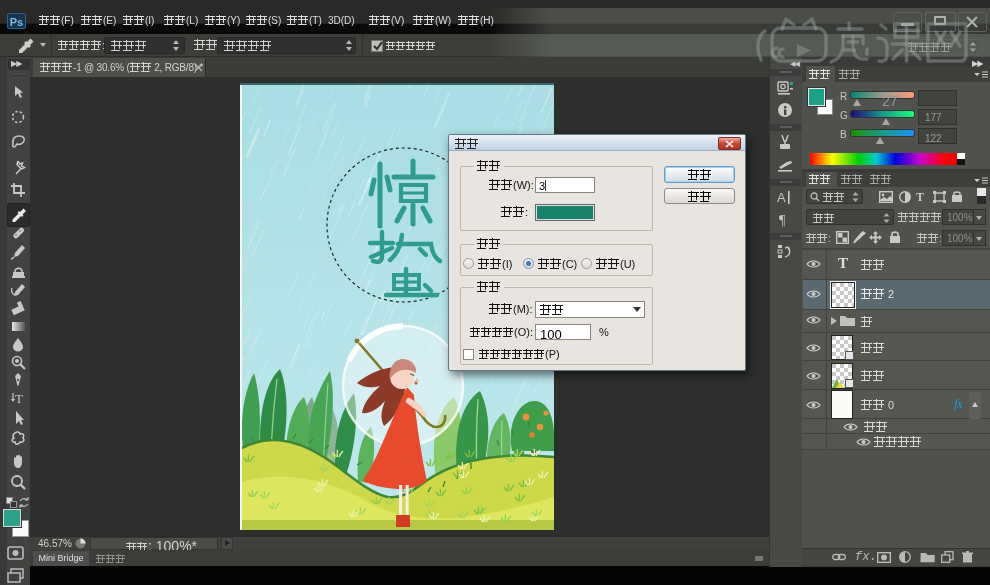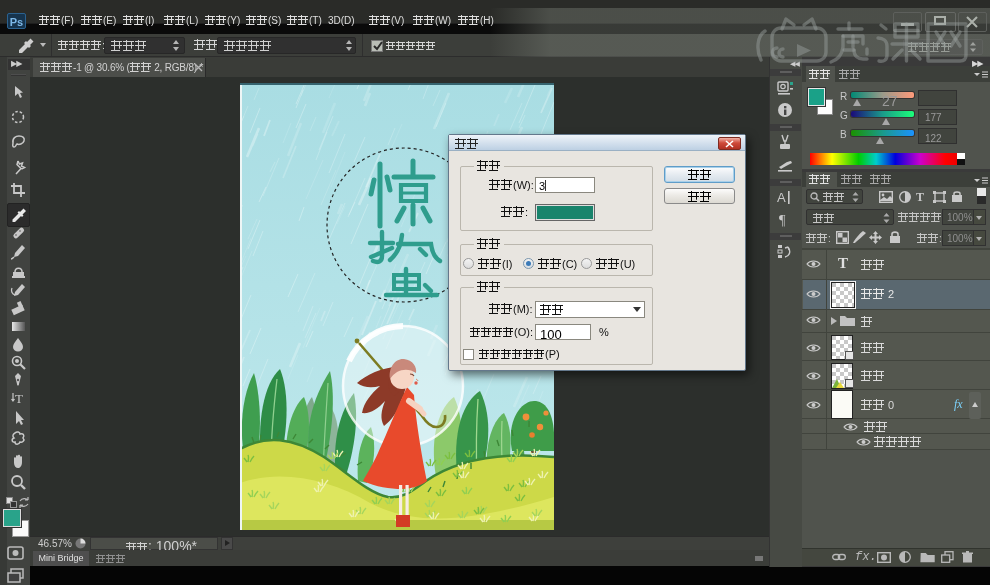--- a/index.html
+++ b/index.html
@@ -730,21 +730,21 @@
       <path d="M4,12 L8,6 L12,12 z" fill="#e8d93c"></path>
     </svg>
     <div class="a" style="left:845px;top:379px;width:9px;height:9px;background:#e6e6e6;border:1px solid #555"></div>
     <div class="a row" style="left:861px;top:370px;color:#dadada;font-size:11px"><i class="k s11"></i><i class="k s11"></i></div>
     <svg class="a" style="left:806px;top:400px" width="15" height="10">
       <path d="M1,5 C4,1 11,1 14,5 C11,9 4,9 1,5 z" fill="none" stroke="#ccc" stroke-width="1.2"></path>
       <circle cx="7.5" cy="5" r="2" fill="#ccc"></circle>
     </svg>
     <div class="a" style="left:832px;top:391px;width:20px;height:27px;background:#fbfbf6;outline:1px solid #222"></div>
     <div class="a row" style="left:861px;top:399px;color:#dadada;font-size:11px"><i class="k s11"></i><i class="k s11"></i> 0</div>
-    <div class="a" style="left:954px;top:397px;color:#7dd3fc;font-size:12px;font-style:italic;font-family:Liberation Serif">fx</div>
+    <div class="a" style="left:954px;top:397px;color:#0ea5e9;font-size:12px;font-style:italic;font-family:Liberation Serif">fx</div>
     <div class="a" style="left:969px;top:392px;width:12px;height:27px;background:#5d605a;border-radius:2px"></div>
     <div class="a" style="left:972px;top:402px;width:0;height:0;border-left:3.5px solid transparent;border-right:3.5px solid transparent;border-bottom:5px solid #ccc"></div>
     <svg class="a" style="left:843px;top:422px" width="15" height="10">
       <path d="M1,5 C4,1 11,1 14,5 C11,9 4,9 1,5 z" fill="none" stroke="#ccc" stroke-width="1.2"></path>
       <circle cx="7.5" cy="5" r="2" fill="#ccc"></circle>
     </svg>
     <div class="a row" style="left:864px;top:421px;color:#dadada;font-size:11px"><i class="k s11"></i><i class="k s11"></i></div>
     <svg class="a" style="left:856px;top:437px" width="15" height="10">
       <path d="M1,5 C4,1 11,1 14,5 C11,9 4,9 1,5 z" fill="none" stroke="#ccc" stroke-width="1.2"></path>
       <circle cx="7.5" cy="5" r="2" fill="#ccc"></circle>

